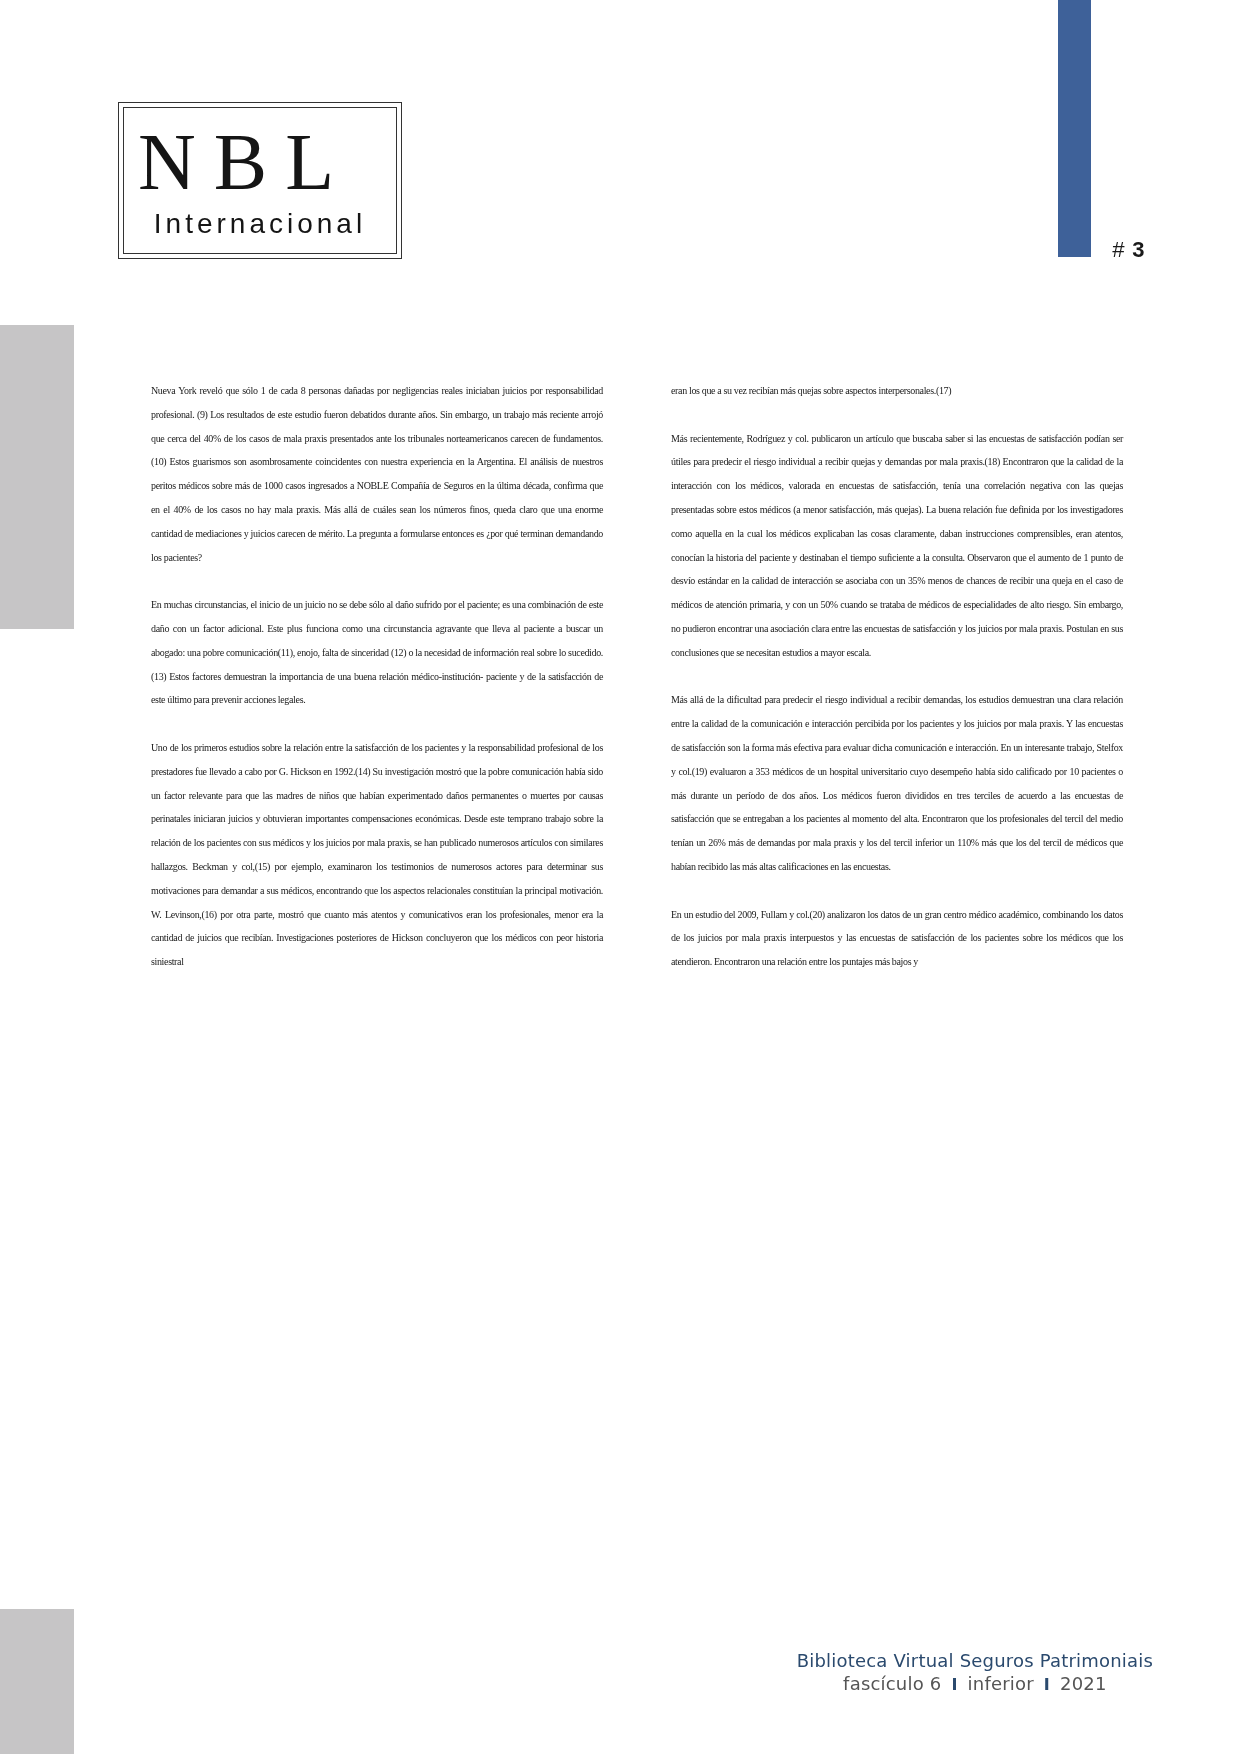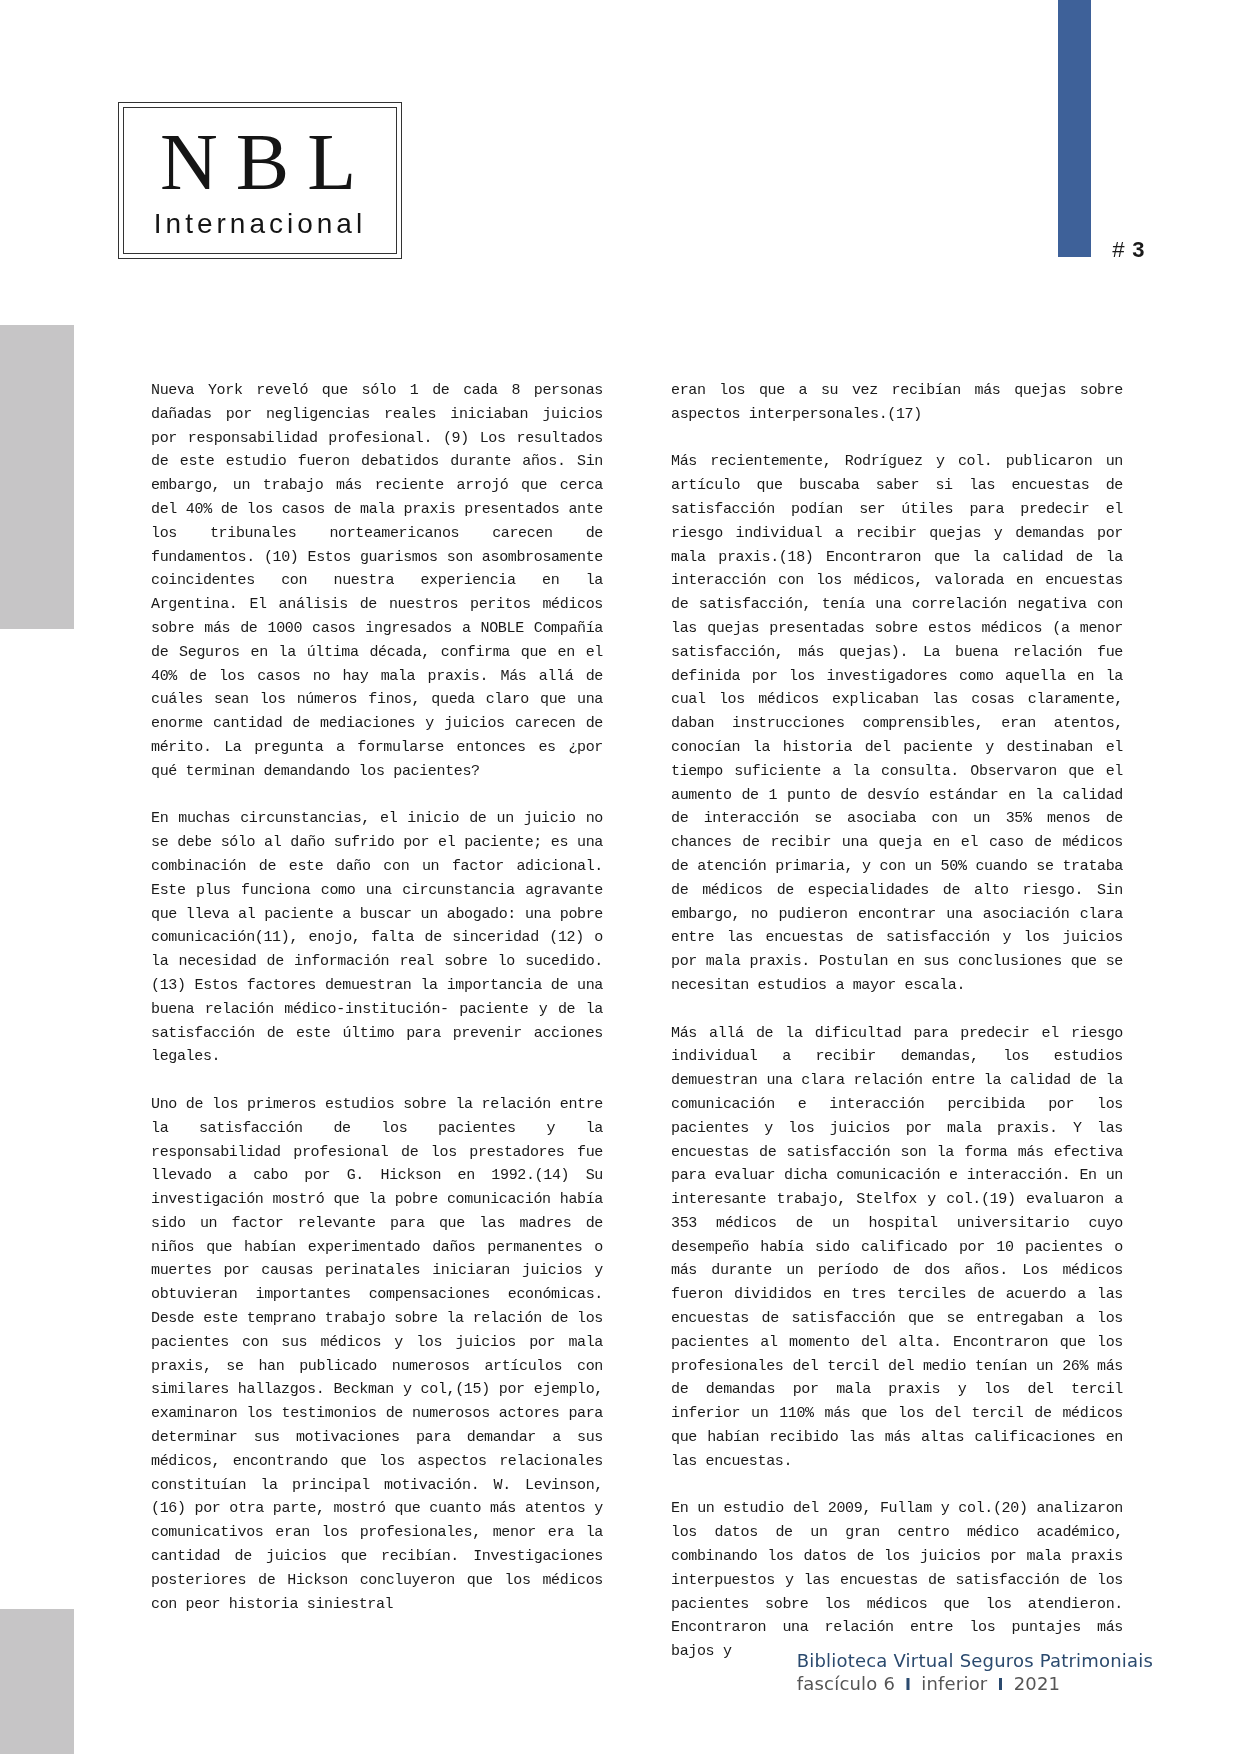--- a/index.html
+++ b/index.html
@@ -23,47 +23,47 @@
   }
   .logo {
     position: absolute; left: 118px; top: 102px; width: 284px; height: 157px;
     border: 1.5px solid #333; box-sizing: border-box;
   }
   .logo-inner {
     position: absolute; left: 4px; top: 4px; right: 4px; bottom: 4px;
     border: 1px solid #333;
   }
   .logo-nbl {
-    position: absolute; left: 0; right: 0; top: 14px; text-align: center;
+    position: absolute; left: 0; right: 0; top: 14px; text-align: left;
     font-family: "Liberation Serif", "DejaVu Serif", serif;
     font-size: 80px; letter-spacing: 18px; line-height: 1; color: #151515;
     padding-left: 14px;
   }
   .logo-intl {
     position: absolute; left: 0; right: 0; top: 102px; text-align: center;
     font-family: Liberation Sans, sans-serif;
     font-size: 28px; letter-spacing: 4px; line-height: 1; color: #151515;
   }
   .page-number {
     position: absolute; left: 1112px; top: 237px;
     font-size: 22px; color: #1a1a1a;
   }
   .page-number .hash { font-style: italic; font-weight: normal; }
   .page-number .num { font-weight: bold; margin-left: 8px; }
   .column {
     position: absolute; top: 379px; width: 452px;
-    font-family: Liberation Mono, monospace;
-    font-size: 15px; line-height: 23.8px; color: #1a1a1a;
+    font-family: Liberation Serif, serif;
+    font-size: 10px; line-height: 23.8px; color: #1a1a1a;
     text-align: justify; letter-spacing: -0.35px;
   }
   .col-left { left: 151px; }
   .col-right { left: 671px; }
   .column p { margin: 0 0 23.8px 0; }
   .footer {
-    position: absolute; right: 88px; top: 1650px; text-align: left;
+    position: absolute; right: 88px; top: 1650px; text-align: center;
     font-family: "DejaVu Sans", sans-serif;
   }
   .footer-title { font-size: 18px; color: #2b4a6e; letter-spacing: 0.2px; }
   .footer-sub { font-size: 18px; color: #555; margin-top: 2px; letter-spacing: 0.2px; }
   .footer-sub .sep { font-weight: bold; color: #2b4a6e; margin: 0 10px; font-size: 16px; }
 </style>
 </head>
 <body>
 
 <div class="blue-bar"></div>

